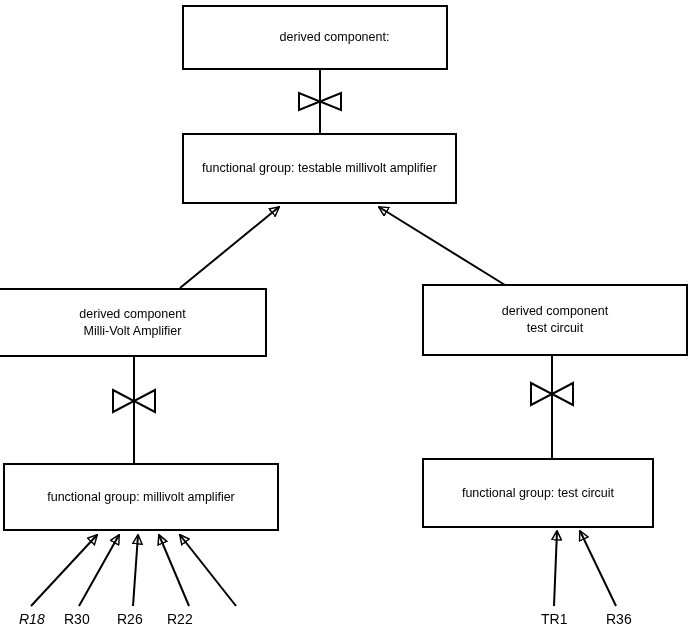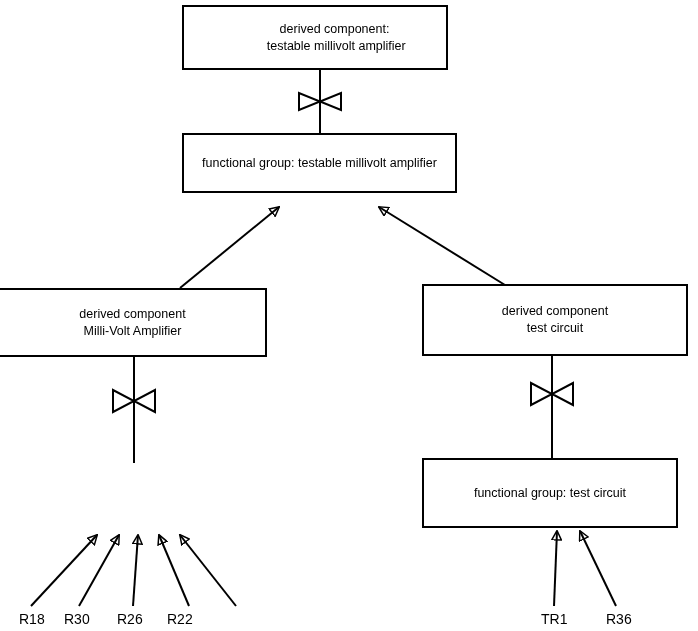--- a/index.html
+++ b/index.html
@@ -105,41 +105,44 @@
 
     <g>
       <line x1="554" y1="606" x2="557" y2="531" stroke="#000000" stroke-width="2" marker-end="url(#openArrow)"></line>
     </g>
     <g>
       <line x1="616" y1="606" x2="580" y2="531" stroke="#000000" stroke-width="2" marker-end="url(#openArrow)"></line>
     </g>
   </svg>
 
   <div class="node-box" style="left:182px; top:5px; width:266px; height:65px;padding-left:39px;">
-    <div class="node-text centered"><span>derived component:</span><br><span> testable millivolt amplifier</span></div>
+    <div class="node-text centered"><span>derived component:</span><br></div>
   </div>
 
-  <div class="node-box" style="left:182px; top:133px; width:275px; height:60px;">
+  <div class="node-box" style="left:182px; top:133px; width:275px; height:71px;">
     <div class="node-text centered"><span>functional group: testable millivolt amplifier</span></div>
   </div>
 
   <div class="node-box" style="left:-2px; top:288px; width:269px; height:69px;">
     <div class="node-text"><span>derived component</span><br><span>Milli-Volt Amplifier</span></div>
   </div>
 
   <div class="node-box" style="left:422px; top:284px; width:266px; height:72px;">
     <div class="node-text"><span>derived component</span><br><span>test circuit</span></div>
   </div>
 
+  <div class="node-box" style="left:3px; top:463px; width:276px; height:68px;">
+    <div class="node-text centered"><span>functional group: millivolt amplifier</span></div>
+  </div>
 
-  <div class="node-box" style="left:422px; top:458px; width:256px; height:70px;">
+  <div class="node-box" style="left:422px; top:458px; width:232px; height:70px;">
     <div class="node-text centered"><span>functional group: test circuit</span></div>
   </div>
 
-  <div class="leaf-label" style="left:19px; top:611px;">R18</div>
+  <div class="leaf-label" style="left:19px; top:611px;font-style:italic;">R18</div>
   <div class="leaf-label" style="left:64px; top:611px;">R30</div>
   <div class="leaf-label" style="left:117px; top:611px;">R26</div>
   <div class="leaf-label" style="left:167px; top:611px;">R22</div>
   <div class="leaf-label" style="left:211px; top:641px;">IC1</div>
   <div class="leaf-label" style="left:541px; top:611px;">TR1</div>
   <div class="leaf-label" style="left:606px; top:611px;">R36</div>
 
 </div>
 
 </body></html>

